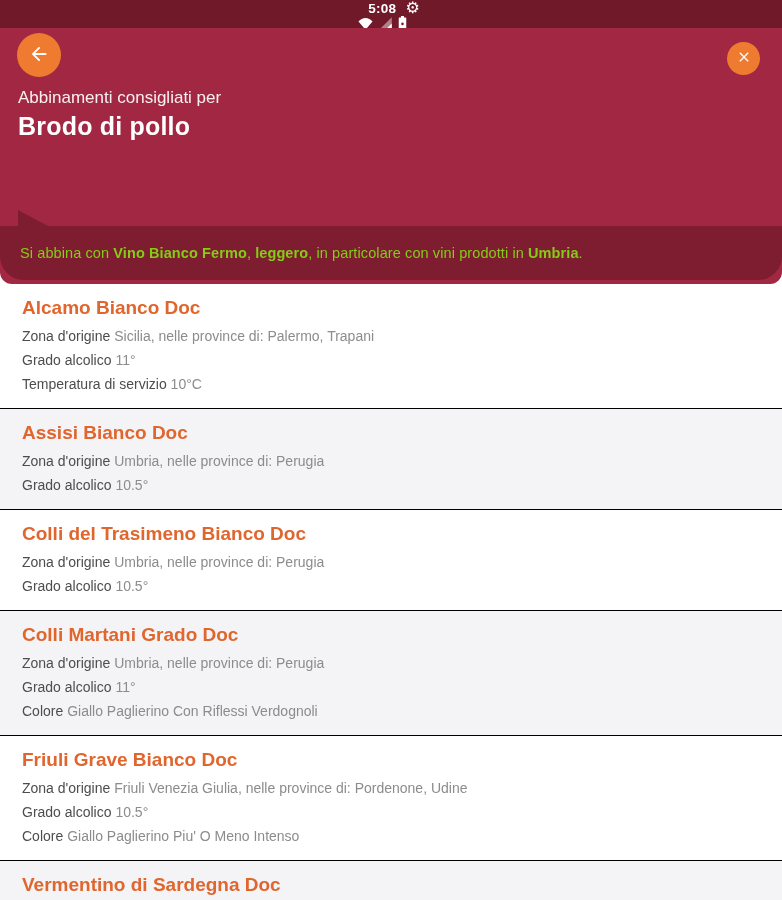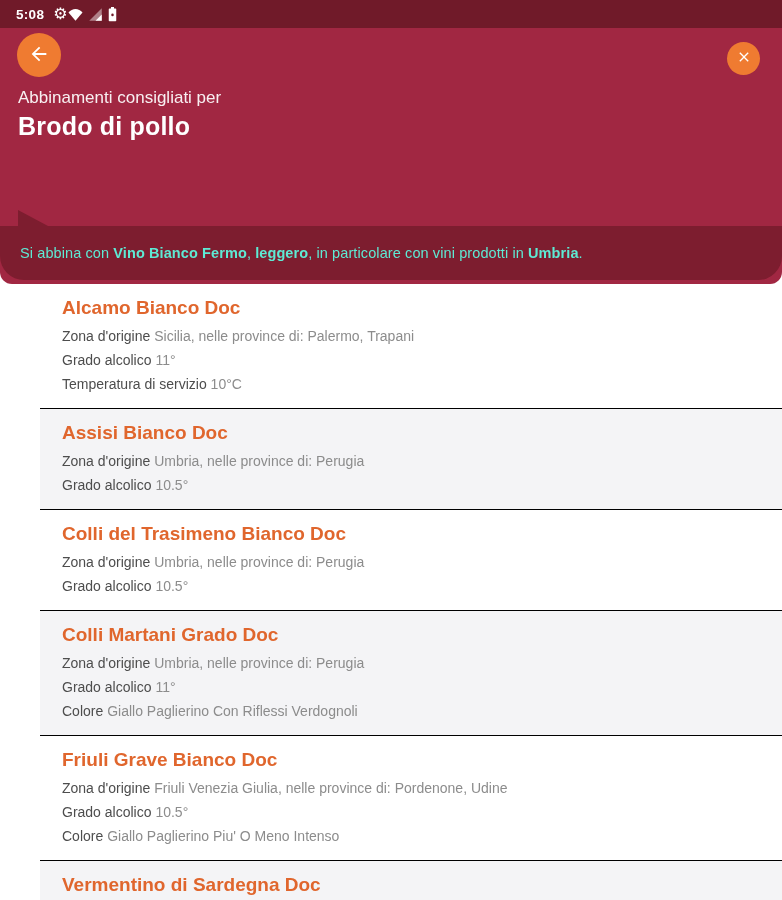--- a/index.html
+++ b/index.html
@@ -12,22 +12,24 @@
     background: #ffffff;
     font-family: "Liberation Sans", sans-serif;
   }
 
   
   .status-bar {
     height: 28px;
     background: #701a29;
     color: #fff;
     display: flex;
+    justify-content: space-between;
     align-items: center;
     padding: 0 10px 0 0;
+    flex-direction: column;
   }
   .sb-left { display: flex; align-items: center; gap: 9px; margin-left: 16px; }
   .sb-time { font-size: 13.5px; font-weight: bold; letter-spacing: .3px; }
   .sb-gear { font-size: 16px; line-height: 1; }
   .sb-right { display: flex; align-items: center; gap: 5px; margin-right: 8px; }
   .sb-right svg { display: block; }
 
   
   .header {
     position: relative;
@@ -72,28 +74,28 @@
     position: absolute;
     left: 18px; top: -16px;
     width: 0; height: 0;
     border-bottom: 16px solid #7d1d2f;
     border-right: 30px solid transparent;
   }
   .banner-text {
     margin: 0;
     padding: 0 20px;
     font-size: 14.5px;
-    color: #5eead4;
+    color: #84cc16;
     letter-spacing: .1px;
   }
   .banner-text b { font-weight: bold; }
 
   
   .wine-list { background: #fff; }
-  .wine-card { padding: 13px 26px 12px 22px; background: #ffffff; margin-left: 40px; }
+  .wine-card { padding: 13px 26px 12px 22px; background: #ffffff; }
   .wine-card:nth-child(even) { background: #f4f4f6; }
   .wine-card + .wine-card { border-top: 1px solid #000000; }
   .wine-name {
     margin: 0 0 5px 0;
     font-size: 19px;
     line-height: 22px;
     font-weight: bold;
     color: #e0662d;
   }
   .detail-row { font-size: 14px; line-height: 24px; color: #8c8c8c; }

